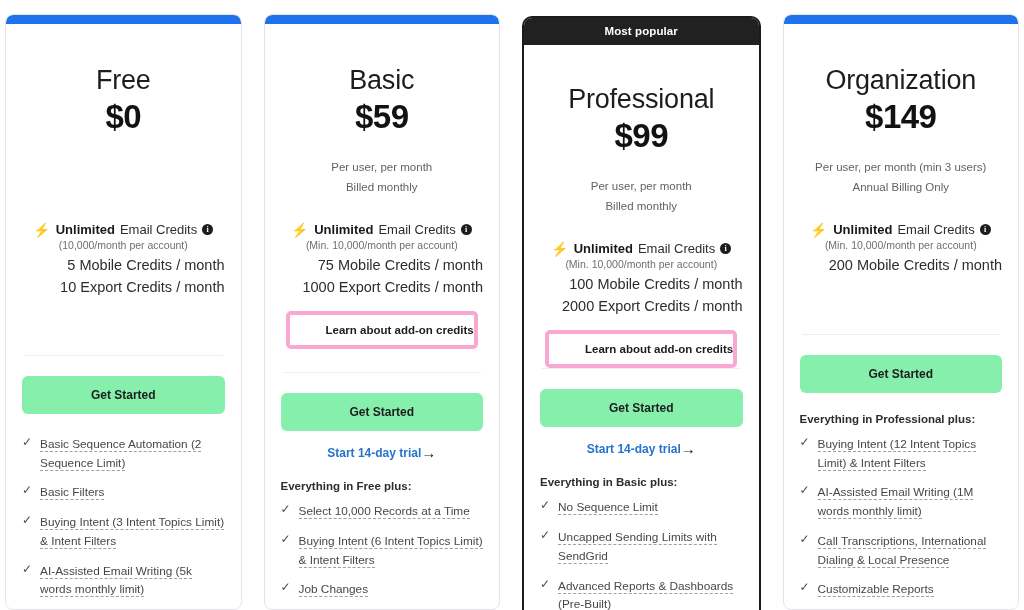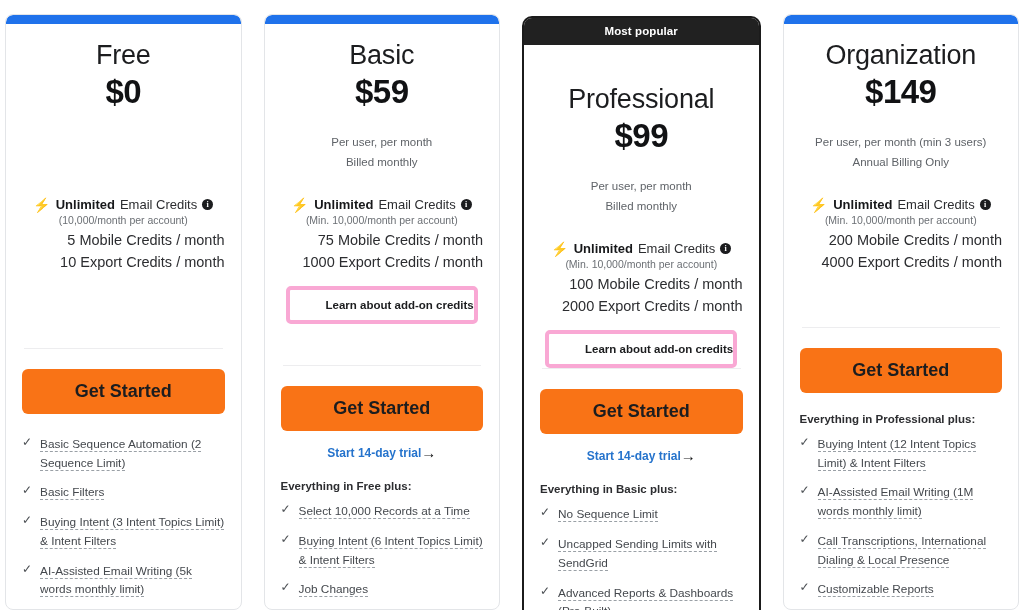--- a/index.html
+++ b/index.html
@@ -57,21 +57,21 @@
     padding: 0 16px;
     display: flex;
     flex-direction: column;
     flex: 1 1 auto;
     min-height: 0;
   }
   .plan-name {
     text-align: center;
     font-size: 27px;
     color: #1c1d1f;
-    margin-top: 17px;
+    margin-top: 42px;
     line-height: 1.05;
     letter-spacing: -.2px;
   }
   .featured .plan-name { margin-top: 40px; }
   .plan-price {
     text-align: center;
     font-size: 33px;
     font-weight: bold;
     color: #111214;
     margin-top: 4px;
@@ -137,25 +137,25 @@
     cursor: pointer;
   }
   .divider {
     border-top: 1px solid #ededef;
     margin: 18px 2px 0;
   }
   .divider.push { margin-top: auto; }
   .cta-button {
     display: block;
     width: 100%;
-    background: #f97316;
+    background: #86efac;
     border: none;
     border-radius: 6px;
     padding: 12px 0;
-    font-size: 18px;
+    font-size: 12px;
     font-weight: bold;
     color: #1c1d1f;
     cursor: pointer;
     margin-top: 20px;
     font-family: "Liberation Sans", sans-serif;
   }
   .trial-link {
     display: flex;
     align-items: center;
     justify-content: center;
@@ -342,21 +342,20 @@
         </div>
         <div class="credits-block">
           <div class="credit-headline">
             <span class="bolt-icon">⚡</span>
             <span class="credit-strong">Unlimited</span>
             <span>Email Credits</span>
             <span class="info-icon">i</span>
           </div>
           <div class="credit-sub">(Min. 10,000/month per account)</div>
           <div class="credit-line">200 Mobile Credits / month</div>
-          <div class="credit-line">4000 Export Credits / month</div>
         </div>
         <div class="divider push"></div>
         <button class="cta-button">Get Started</button>
         <div class="features">
           <div class="features-heading">Everything in Professional plus:</div>
           <div class="feature-item">
             <span class="check-icon">✓</span>
             <span class="feature-text-wrap"><span class="feature-text">Buying Intent (12 Intent Topics Limit) &amp; Intent Filters</span></span>
           </div>
           <div class="feature-item">

